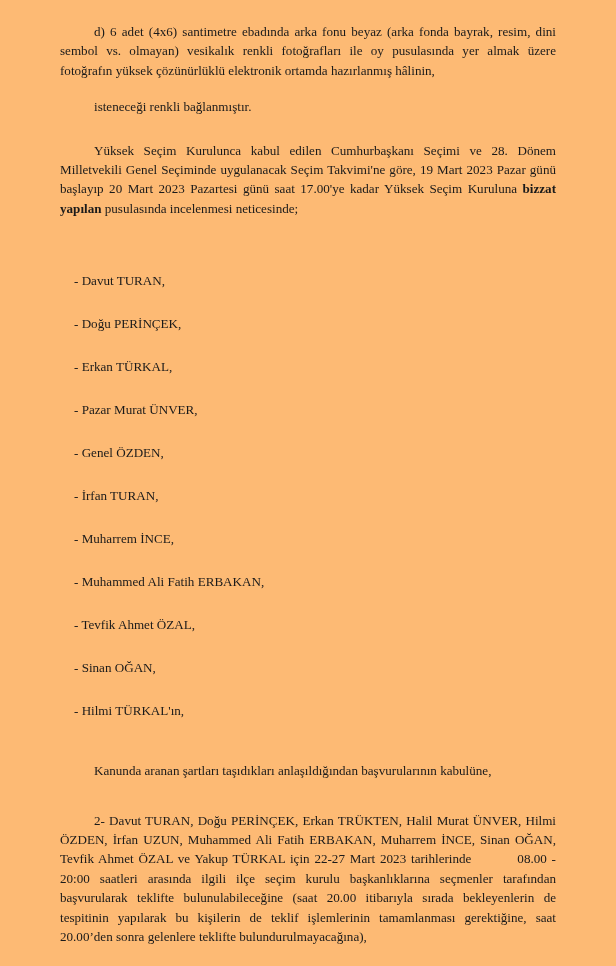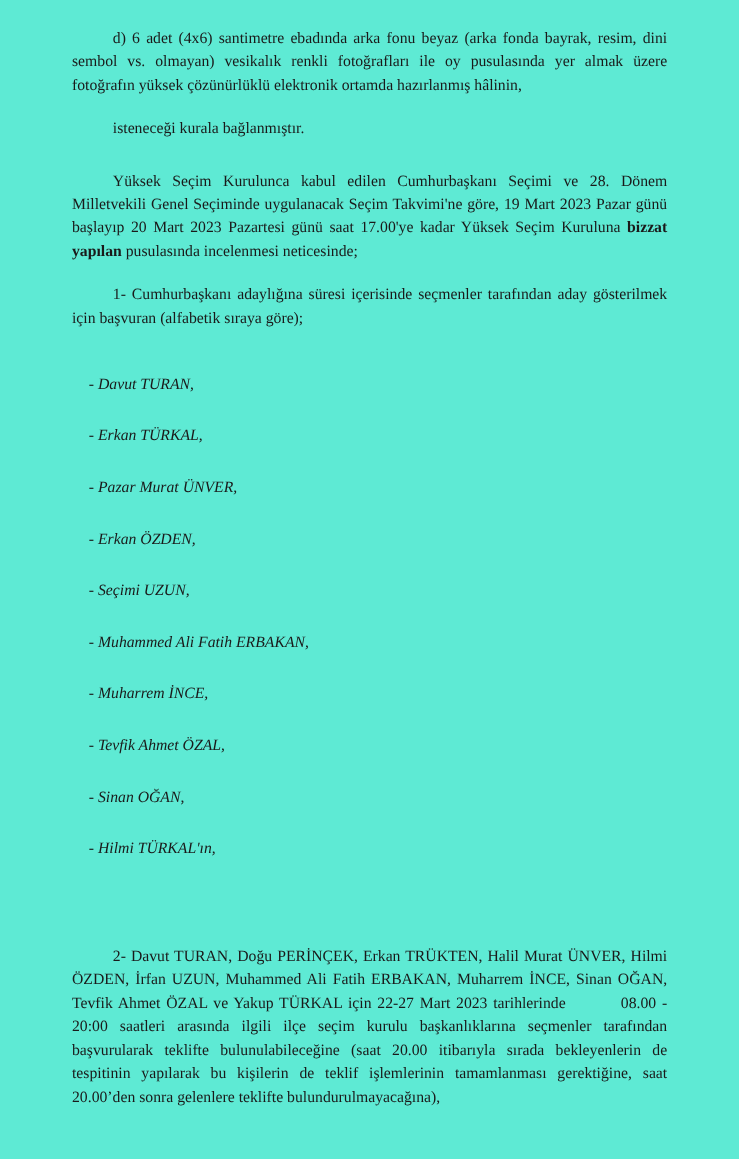--- a/index.html
+++ b/index.html
@@ -10,21 +10,21 @@
   }
   body {
     font-family: "Liberation Serif", "DejaVu Serif", serif;
     color: #111111;
     -webkit-font-smoothing: antialiased;
   }
   .page {
     position: relative;
     width: 616px;
     height: 966px;
-    background: #5eead4;
+    background: #fdba74;
     overflow: hidden;
     box-sizing: border-box;
   }
   .doc-body {
     position: absolute;
     left: 60px;
     top: 22px;
     width: 496px;
   }
   p.para {
@@ -48,63 +48,63 @@
     padding: 0;
     list-style: none;
   }
   .name-list li {
     font-size: 13.1px;
     line-height: 19.4px;
     height: 43px;
     text-indent: 14px;
     white-space: nowrap;
     color: #1a1a1a;
-    font-style: italic;
   }
   .wide-gap {
     display: inline-block;
     width: 46px;
   }
 </style>
 </head>
 <body>
 
 <div class="page">
   <div class="doc-body">
 
     <p class="para indent">d) 6 adet (4x6) santimetre ebadında arka fonu beyaz (arka fonda bayrak, resim, dini sembol vs. olmayan) vesikalık renkli fotoğrafları ile oy pusulasında yer almak üzere fotoğrafın yüksek çözünürlüklü elektronik ortamda hazırlanmış hâlinin,</p>
 
     <div class="gap-sm"></div>
 
-    <p class="para indent">isteneceği kurala bağlanmıştır.</p>
+    <p class="para indent">isteneceği renkli bağlanmıştır.</p>
 
     <div class="gap-md"></div>
 
     <p class="para indent"><span>Yüksek Seçim Kurulunca kabul edilen Cumhurbaşkanı Seçimi ve 28. Dönem Milletvekili Genel Seçiminde uygulanacak Seçim Takvimi'ne göre, 19 Mart 2023 Pazar günü başlayıp 20 Mart 2023 Pazartesi günü saat 17.00'ye kadar Yüksek Seçim Kuruluna </span><b class="strong">bizzat yapılan</b><span> pusulasında incelenmesi neticesinde;</span></p>
 
     <div class="gap-sm"></div>
 
-    <p class="para indent">1- Cumhurbaşkanı adaylığına süresi içerisinde seçmenler tarafından aday gösterilmek için başvuran (alfabetik sıraya göre);</p>
 
     <div class="gap-xl"></div>
 
     <ul class="name-list">
       <li>- Davut TURAN,</li>
+      <li>- Doğu PERİNÇEK,</li>
       <li>- Erkan TÜRKAL,</li>
       <li>- Pazar Murat ÜNVER,</li>
-      <li>- Erkan ÖZDEN,</li>
-      <li>- Seçimi UZUN,</li>
+      <li>- Genel ÖZDEN,</li>
+      <li>- İrfan TURAN,</li>
+      <li>- Muharrem İNCE,</li>
       <li>- Muhammed Ali Fatih ERBAKAN,</li>
-      <li>- Muharrem İNCE,</li>
       <li>- Tevfik Ahmet ÖZAL,</li>
       <li>- Sinan OĞAN,</li>
       <li>- Hilmi TÜRKAL'ın,</li>
     </ul>
 
     <div class="gap-sm"></div>
 
+    <p class="para indent">Kanunda aranan şartları taşıdıkları anlaşıldığından başvurularının kabulüne,</p>
 
     <div class="gap-lg"></div>
 
     <p class="para indent"><span>2- Davut TURAN, Doğu PERİNÇEK, Erkan TRÜKTEN,  Halil Murat ÜNVER, Hilmi ÖZDEN, İrfan UZUN, Muhammed Ali Fatih ERBAKAN, Muharrem İNCE, Sinan OĞAN, Tevfik Ahmet ÖZAL ve Yakup TÜRKAL için 22-27 Mart 2023 tarihlerinde</span><span class="wide-gap"></span><span>08.00 - 20:00 saatleri arasında ilgili ilçe seçim kurulu başkanlıklarına seçmenler tarafından başvurularak teklifte bulunulabileceğine (saat 20.00 itibarıyla sırada bekleyenlerin de tespitinin yapılarak bu kişilerin de teklif işlemlerinin tamamlanması gerektiğine, saat 20.00’den sonra gelenlere teklifte bulundurulmayacağına),</span></p>
 
   </div>
 </div>
 
 </body></html>

